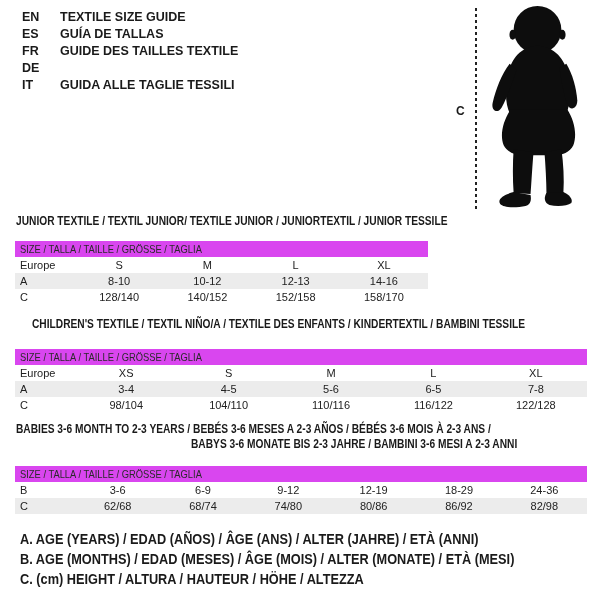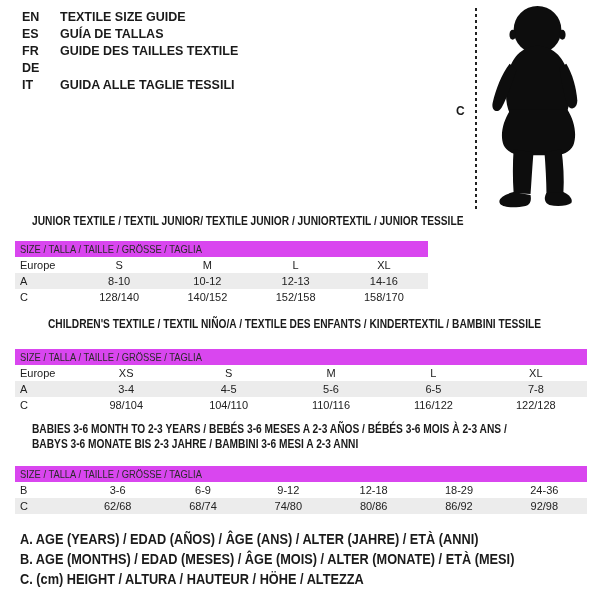--- a/index.html
+++ b/index.html
@@ -17,21 +17,21 @@
 
   
   .c-label{position:absolute;left:456px;top:104px;font-weight:bold;font-size:12px;}
   .dash-line{
     position:absolute;left:475px;top:8px;width:2px;height:202px;
     background:repeating-linear-gradient(to bottom,#222 0 3px,transparent 3px 6px);
   }
   .baby-svg{position:absolute;left:486px;top:4px;width:108px;height:204px;}
 
   
-  .sec-title{position:absolute;left:32px;font-weight:bold;font-size:12px;line-height:15px;}
+  .sec-title{position:absolute;left:16px;font-weight:bold;font-size:12px;line-height:15px;text-align:right;}
   .t1{top:214px;} .t2{top:317px;margin-left:16px;} .t3{top:422px;}
 
   
   .bar{
     position:absolute;left:15px;height:16px;background:#d946ef;
     display:flex;align-items:center;padding-left:5px;box-sizing:border-box;
     font-size:11px;font-weight:normal;color:#2a2a2a;
   }
   .b1{top:241px;width:413px;} .b2{top:349px;width:572px;} .b3{top:466px;width:572px;}
 
@@ -162,32 +162,32 @@
   </div>
   <div class="bar b3">
     <span class="cond">SIZE / TALLA / TAILLE / GRÖSSE / TAGLIA</span>
   </div>
   <div class="tbl tb3" id="tbl-2">
       <div class="trow">
         <div class="tcell lbl">B</div>
         <div class="tcell num">3-6</div>
         <div class="tcell num">6-9</div>
         <div class="tcell num">9-12</div>
-        <div class="tcell num">12-18</div>
+        <div class="tcell num">12-19</div>
         <div class="tcell num">18-29</div>
         <div class="tcell num">24-36</div>
       </div>
       <div class="trow">
         <div class="tcell lbl">C</div>
         <div class="tcell num">62/68</div>
         <div class="tcell num">68/74</div>
         <div class="tcell num">74/80</div>
         <div class="tcell num">80/86</div>
         <div class="tcell num">86/92</div>
-        <div class="tcell num">92/98</div>
+        <div class="tcell num">82/98</div>
       </div>
     </div>
 
   <div class="legend">
     <div class="legend-line">
       <span class="cond">A. AGE (YEARS) / EDAD (AÑOS) / ÂGE (ANS) / ALTER (JAHRE) / ETÀ (ANNI)</span>
     </div>
     <div class="legend-line">
       <span class="cond">B. AGE (MONTHS) / EDAD (MESES) / ÂGE (MOIS) / ALTER (MONATE) / ETÀ (MESI)</span>
     </div>

